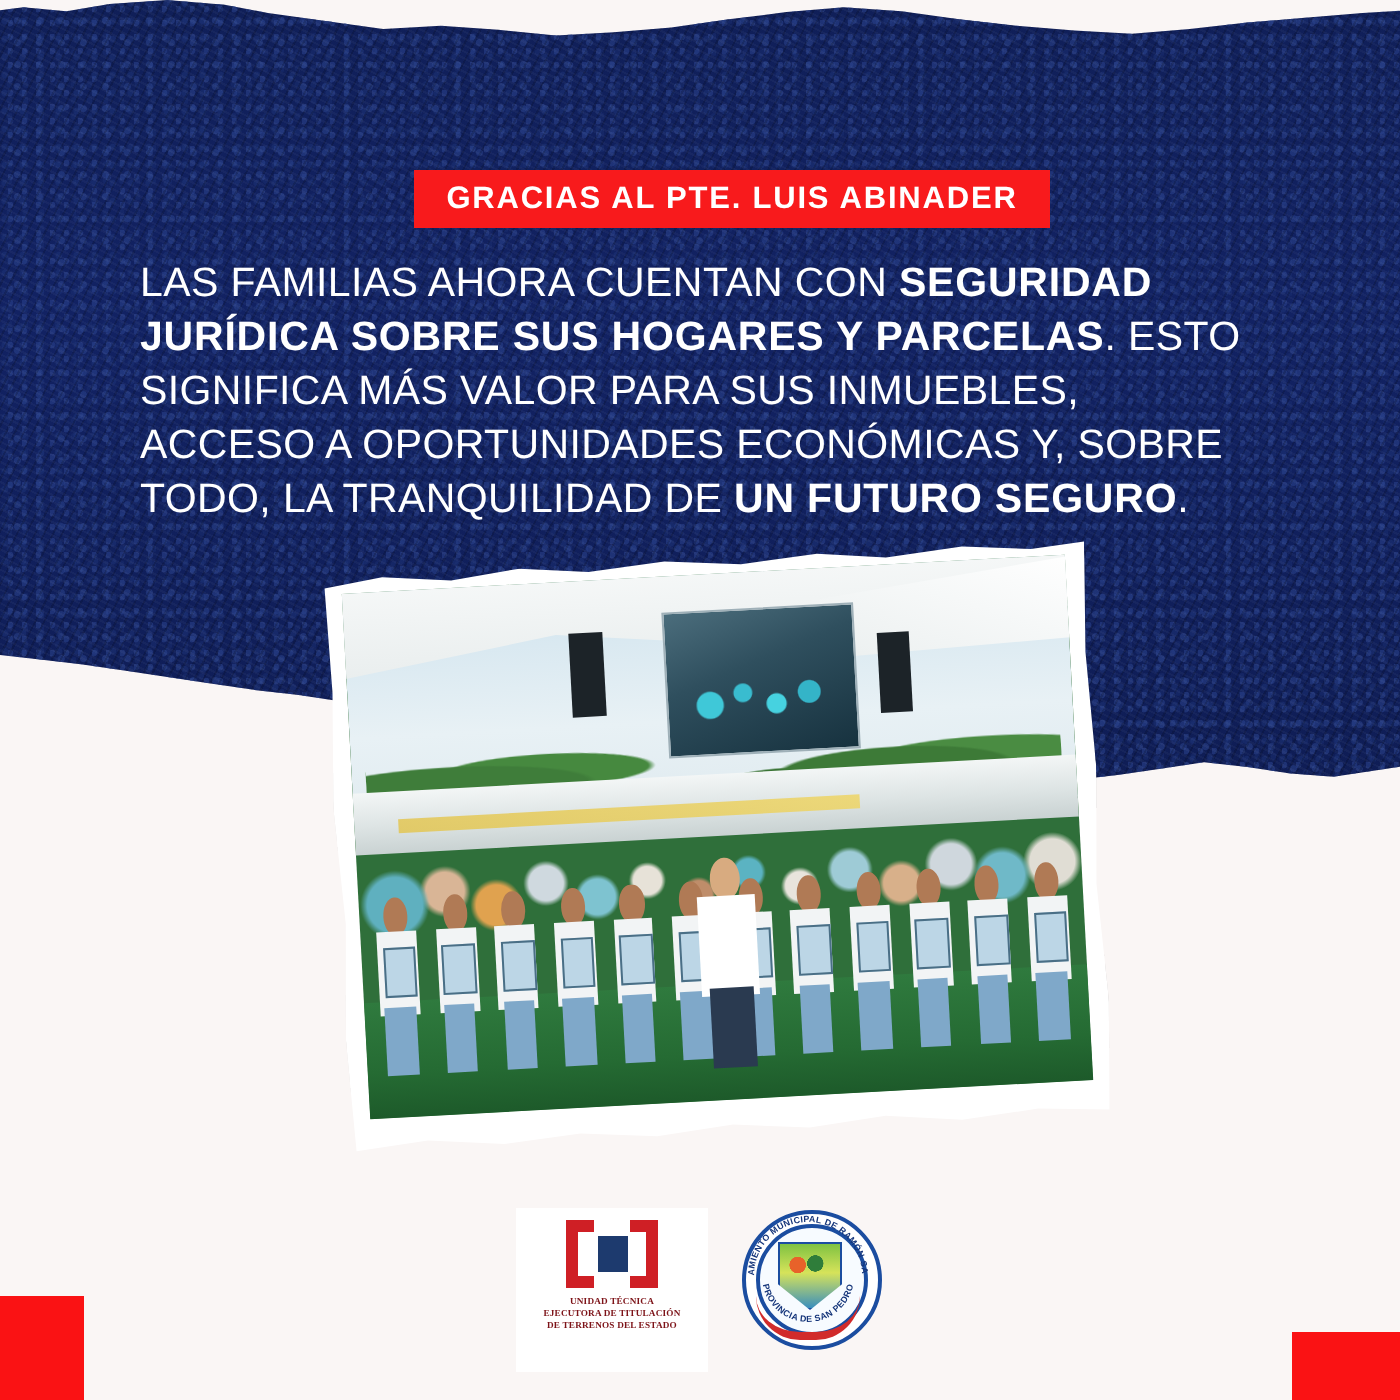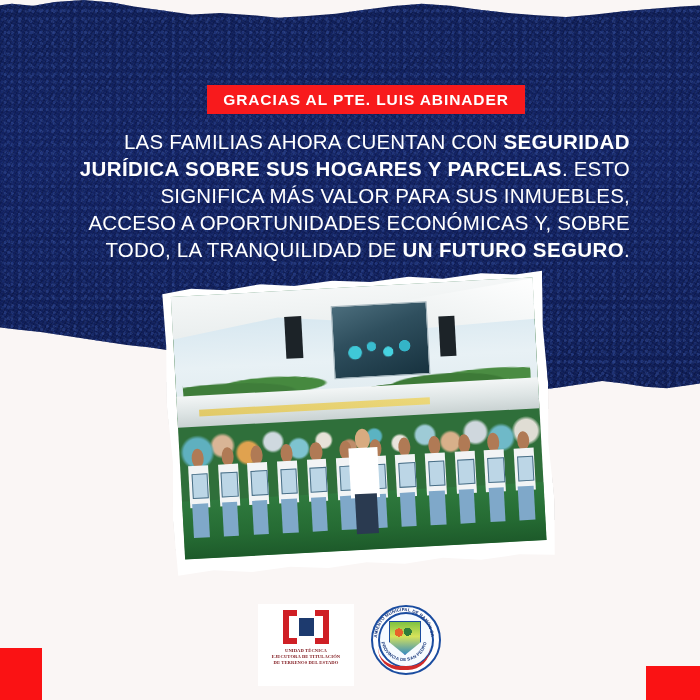--- a/index.html
+++ b/index.html
@@ -56,21 +56,21 @@
     background:#f81a1c;display:flex;align-items:center;justify-content:center;margin-left:17px;
   }
   .banner-text{
     color:#ffffff;font-weight:bold;font-size:15.5px;letter-spacing:.9px;
     font-family:"Liberation Sans", sans-serif;white-space:nowrap;
   }
 
   
   .headline{
     position:absolute;left:70px;top:128px;width:560px;
-    text-align:right;color:#ffffff;
+    text-align:left;color:#ffffff;
     font-size:20.5px;line-height:27px;letter-spacing:.2px;
     font-family:"Liberation Sans", sans-serif;
   }
   .headline b{font-weight:bold;letter-spacing:.4px;}
 
   
   .photo-wrap{
     position:absolute;left:168px;top:278px;width:382px;height:290px;
     transform:rotate(-3.1deg);
   }

